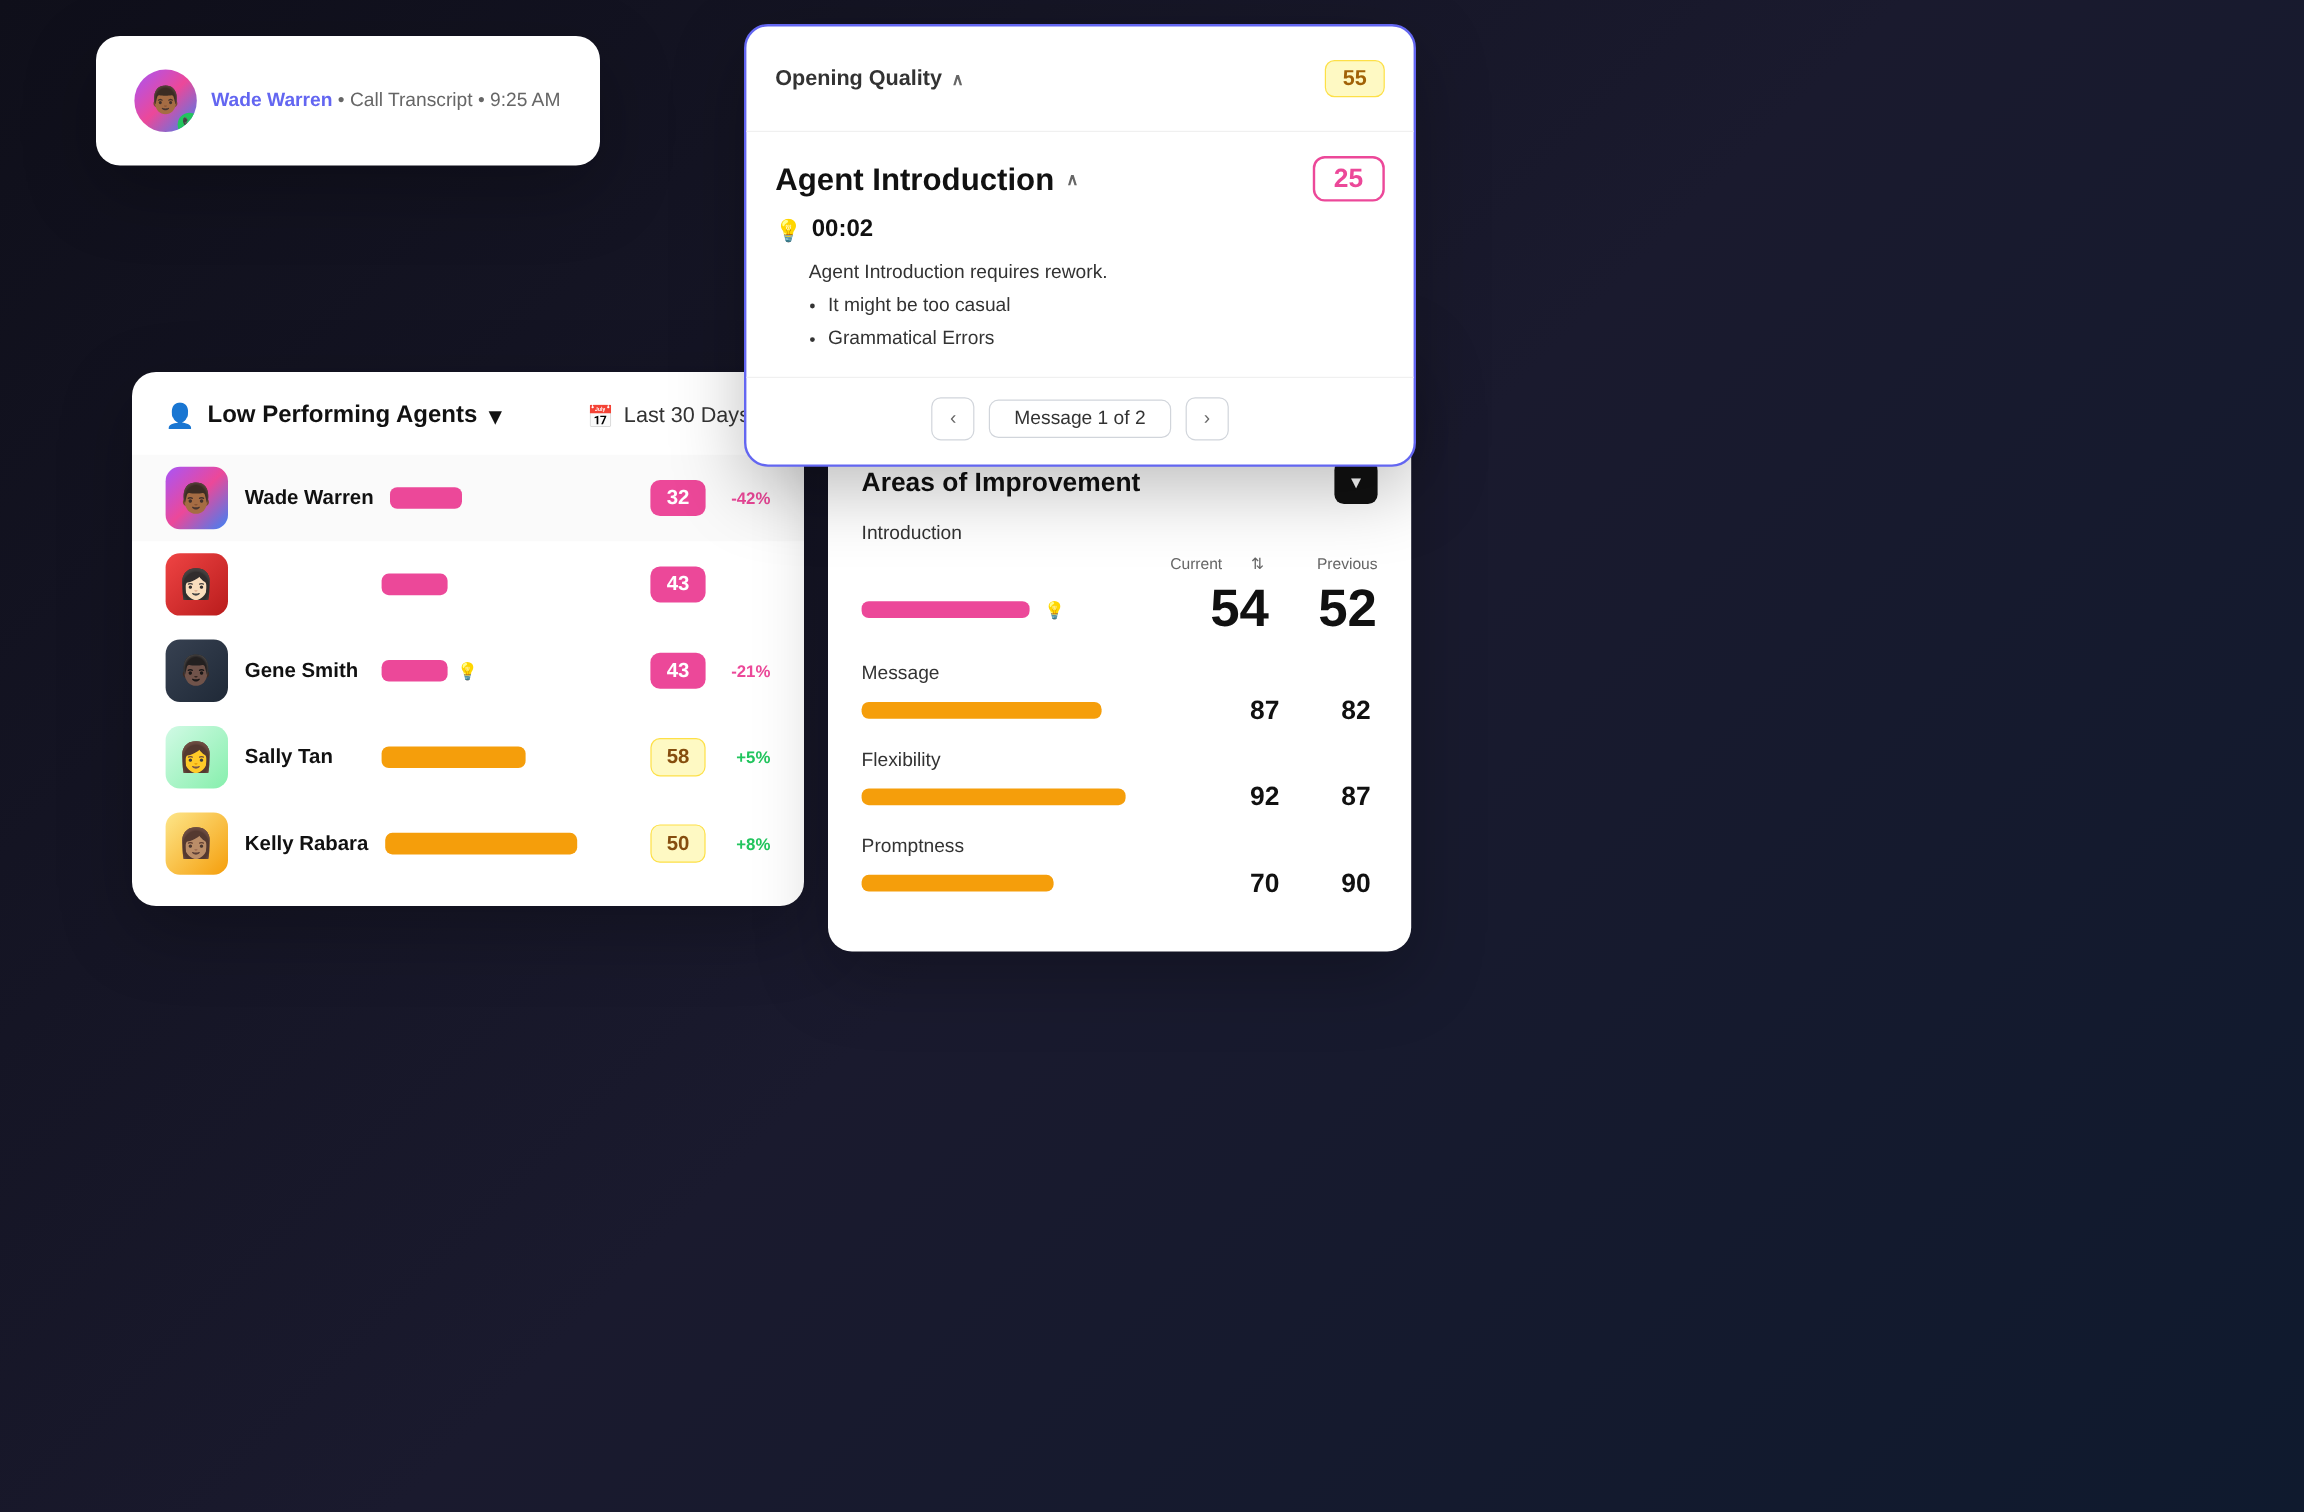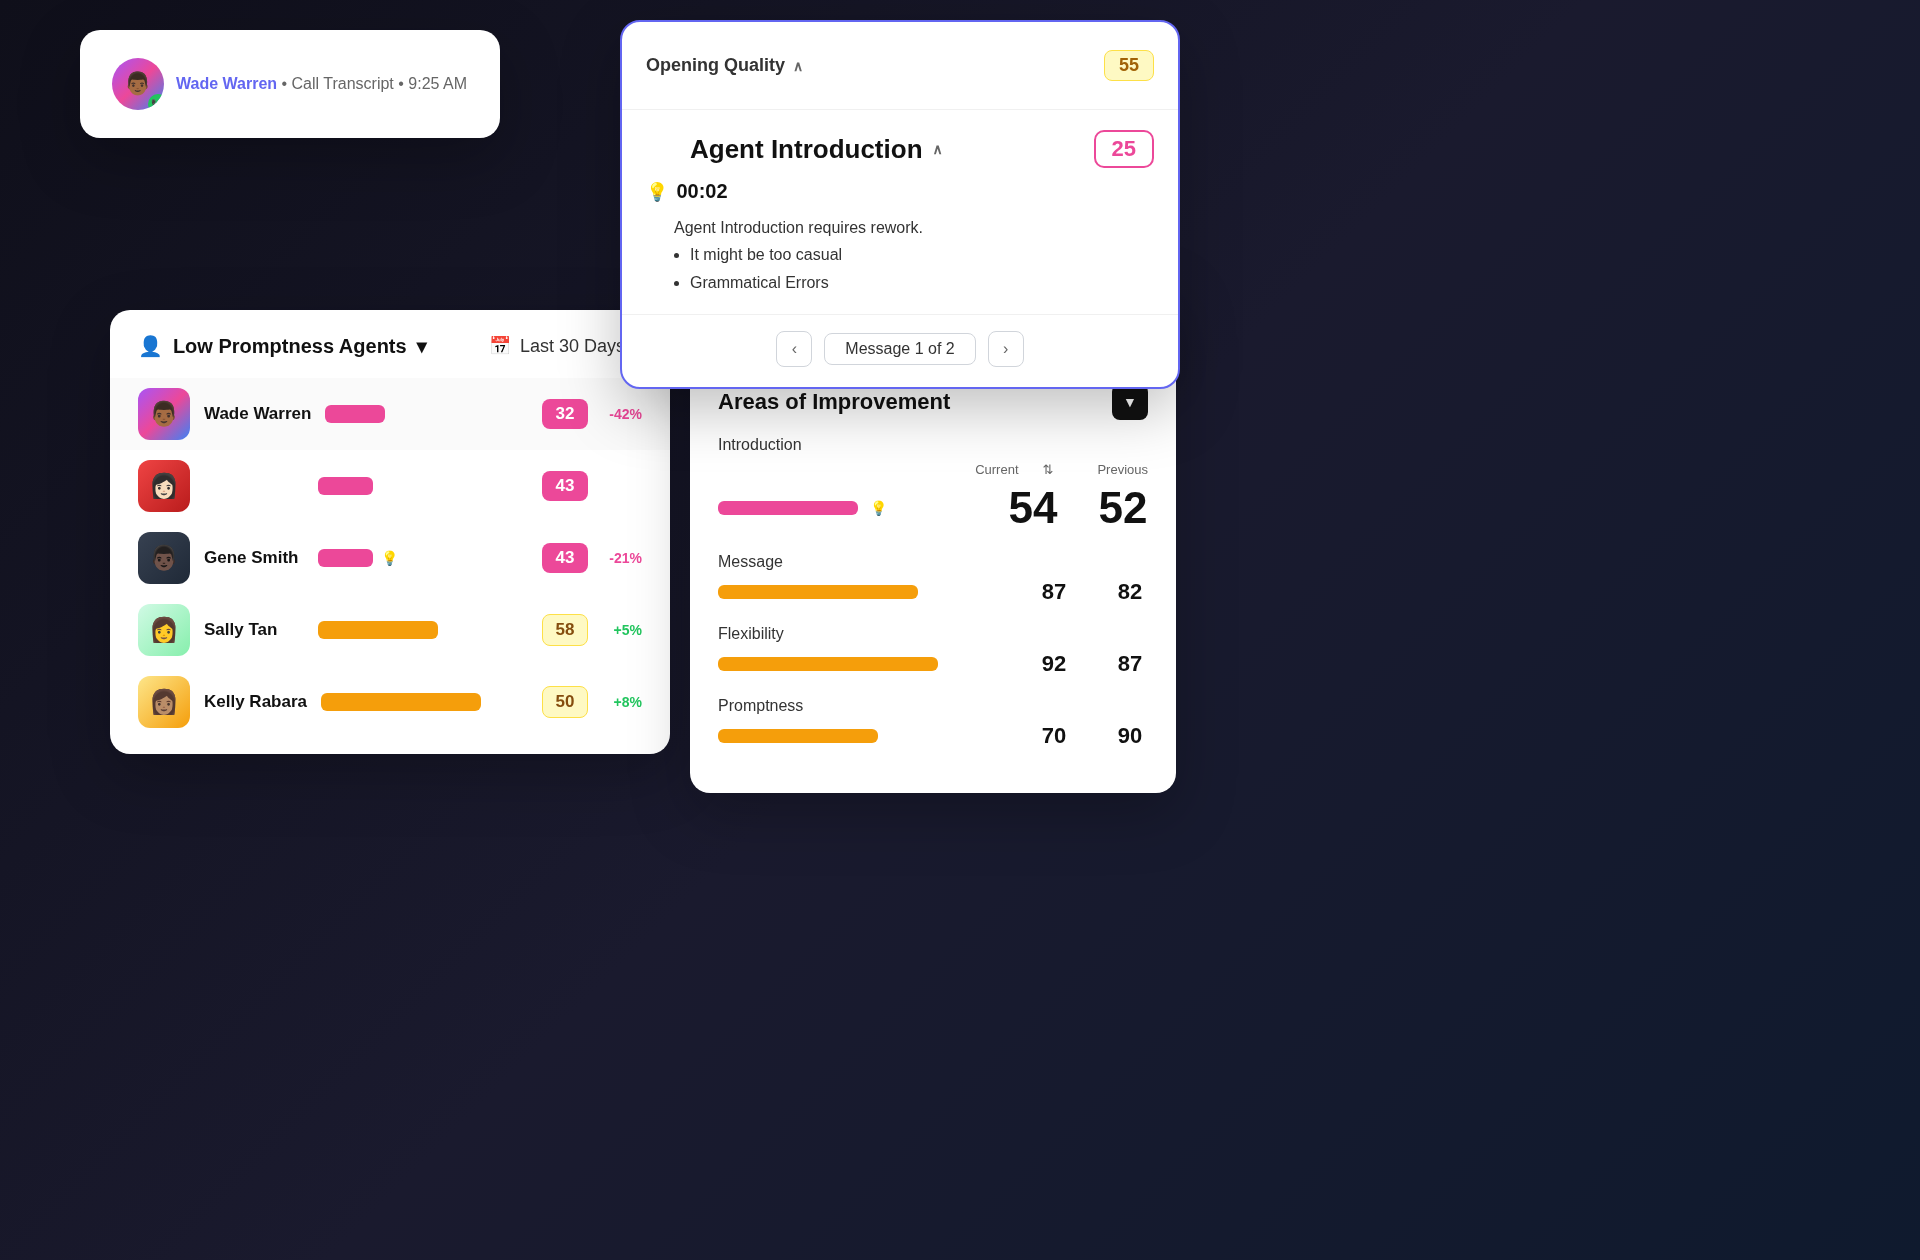--- a/index.html
+++ b/index.html
@@ -132,21 +132,20 @@
       justify-content: space-between;
       padding: 20px 24px 12px;
     }
     .agent-intro-title {
       font-size: 26px;
       font-weight: 700;
       color: #111;
       display: flex;
       align-items: center;
       gap: 10px;
-      margin-left: 44px;
     }
     .agent-intro-body {
       padding: 0 24px 16px;
     }
     .timestamp-row {
       display: flex;
       align-items: center;
       gap: 8px;
       margin-bottom: 12px;
     }
@@ -486,21 +485,21 @@
     <button class="nav-btn">‹</button>
     <div class="message-of">Message 1 of 2</div>
     <button class="nav-btn">›</button>
   </div>
 </div>
 
 <div class="agents-card">
   <div class="agents-header">
     <div class="agents-title-btn">
       <span>👤</span>
-      <span>Low Promptness Agents</span>
+      <span>Low Performing Agents</span>
       <span>▾</span>
     </div>
     <div class="agents-date-btn">
       <span>📅</span>
       <span>Last 30 Days</span>
       <span>▾</span>
     </div>
   </div>
 
   <div class="agent-row highlighted">

